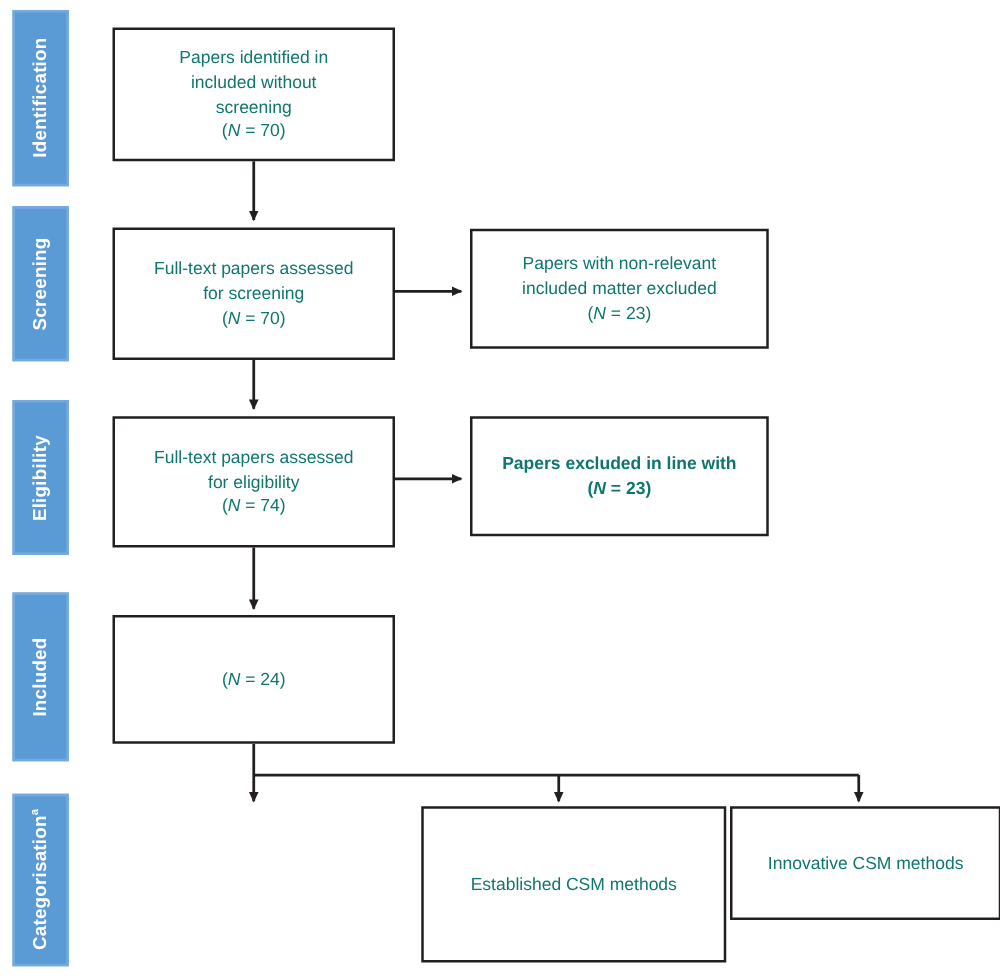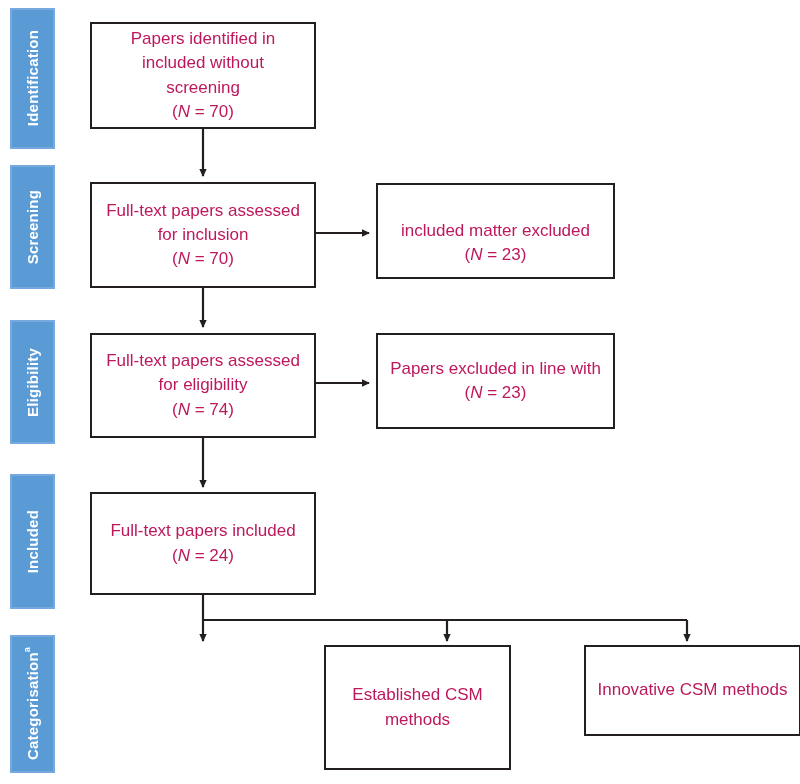--- a/index.html
+++ b/index.html
@@ -45,22 +45,22 @@
     position: absolute;
     background: #ffffff;
     border: 2px solid #231f20;
     box-sizing: border-box;
     display: flex;
     align-items: center;
     justify-content: center;
     text-align: center;
   }
   .node-text {
-    font-size: 17px;
-    color: #be185d;
+    font-size: 14px;
+    color: #0f766e;
     line-height: 1.42;
     padding: 0 10px;
   }
   .node-text .count {
     display: block;
     white-space: nowrap;
   }
   .node-text .count em {
     font-style: italic;
   }
@@ -129,57 +129,56 @@
       <span>Papers identified in</span><br>
       <span>included without</span><br>
       <span>screening</span>
       <span class="count">(<em>N</em> <span>= 70)</span></span>
     </div>
   </div>
 
   <div class="node-box" style="left:90px; top:182px; width:226px; height:106px;">
     <div class="node-text">
       <span>Full-text papers assessed</span><br>
-      <span>for inclusion</span>
+      <span>for screening</span>
       <span class="count">(<em>N</em> <span>= 70)</span></span>
     </div>
   </div>
 
   <div class="node-box" style="left:376px; top:183px; width:239px; height:96px;">
     <div class="node-text">
-      <br>
+      <span>Papers with non-relevant</span><br>
       <span>included matter excluded</span>
       <span class="count">(<em>N</em> <span>= 23)</span></span>
     </div>
   </div>
 
   <div class="node-box" style="left:90px; top:333px; width:226px; height:105px;">
     <div class="node-text">
       <span>Full-text papers assessed</span><br>
       <span>for eligibility</span>
       <span class="count">(<em>N</em> <span>= 74)</span></span>
     </div>
   </div>
 
-  <div class="node-box" style="left:376px; top:333px; width:239px; height:96px;">
+  <div class="node-box" style="left:376px; top:333px; width:239px; height:96px;font-weight:bold;">
     <div class="node-text">
       <span>Papers excluded in line with</span><br>
       <span class="count">(<em>N</em> <span>= 23)</span></span>
     </div>
   </div>
 
   <div class="node-box" style="left:90px; top:492px; width:226px; height:103px;">
     <div class="node-text">
-      <span>Full-text papers included</span>
       <span class="count">(<em>N</em> <span>= 24)</span></span>
     </div>
   </div>
 
 
-  <div class="node-box" style="left:324px; top:645px; width:187px; height:125px;">
+  <div class="node-box" style="left:337px; top:645px; width:244px; height:125px;">
     <div class="node-text">
       <span>Established CSM methods</span>
     </div>
   </div>
 
   <div class="node-box" style="left:584px; top:645px; width:217px; height:91px;">
     <div class="node-text">
       <span>Innovative CSM methods</span>
     </div>
   </div>

